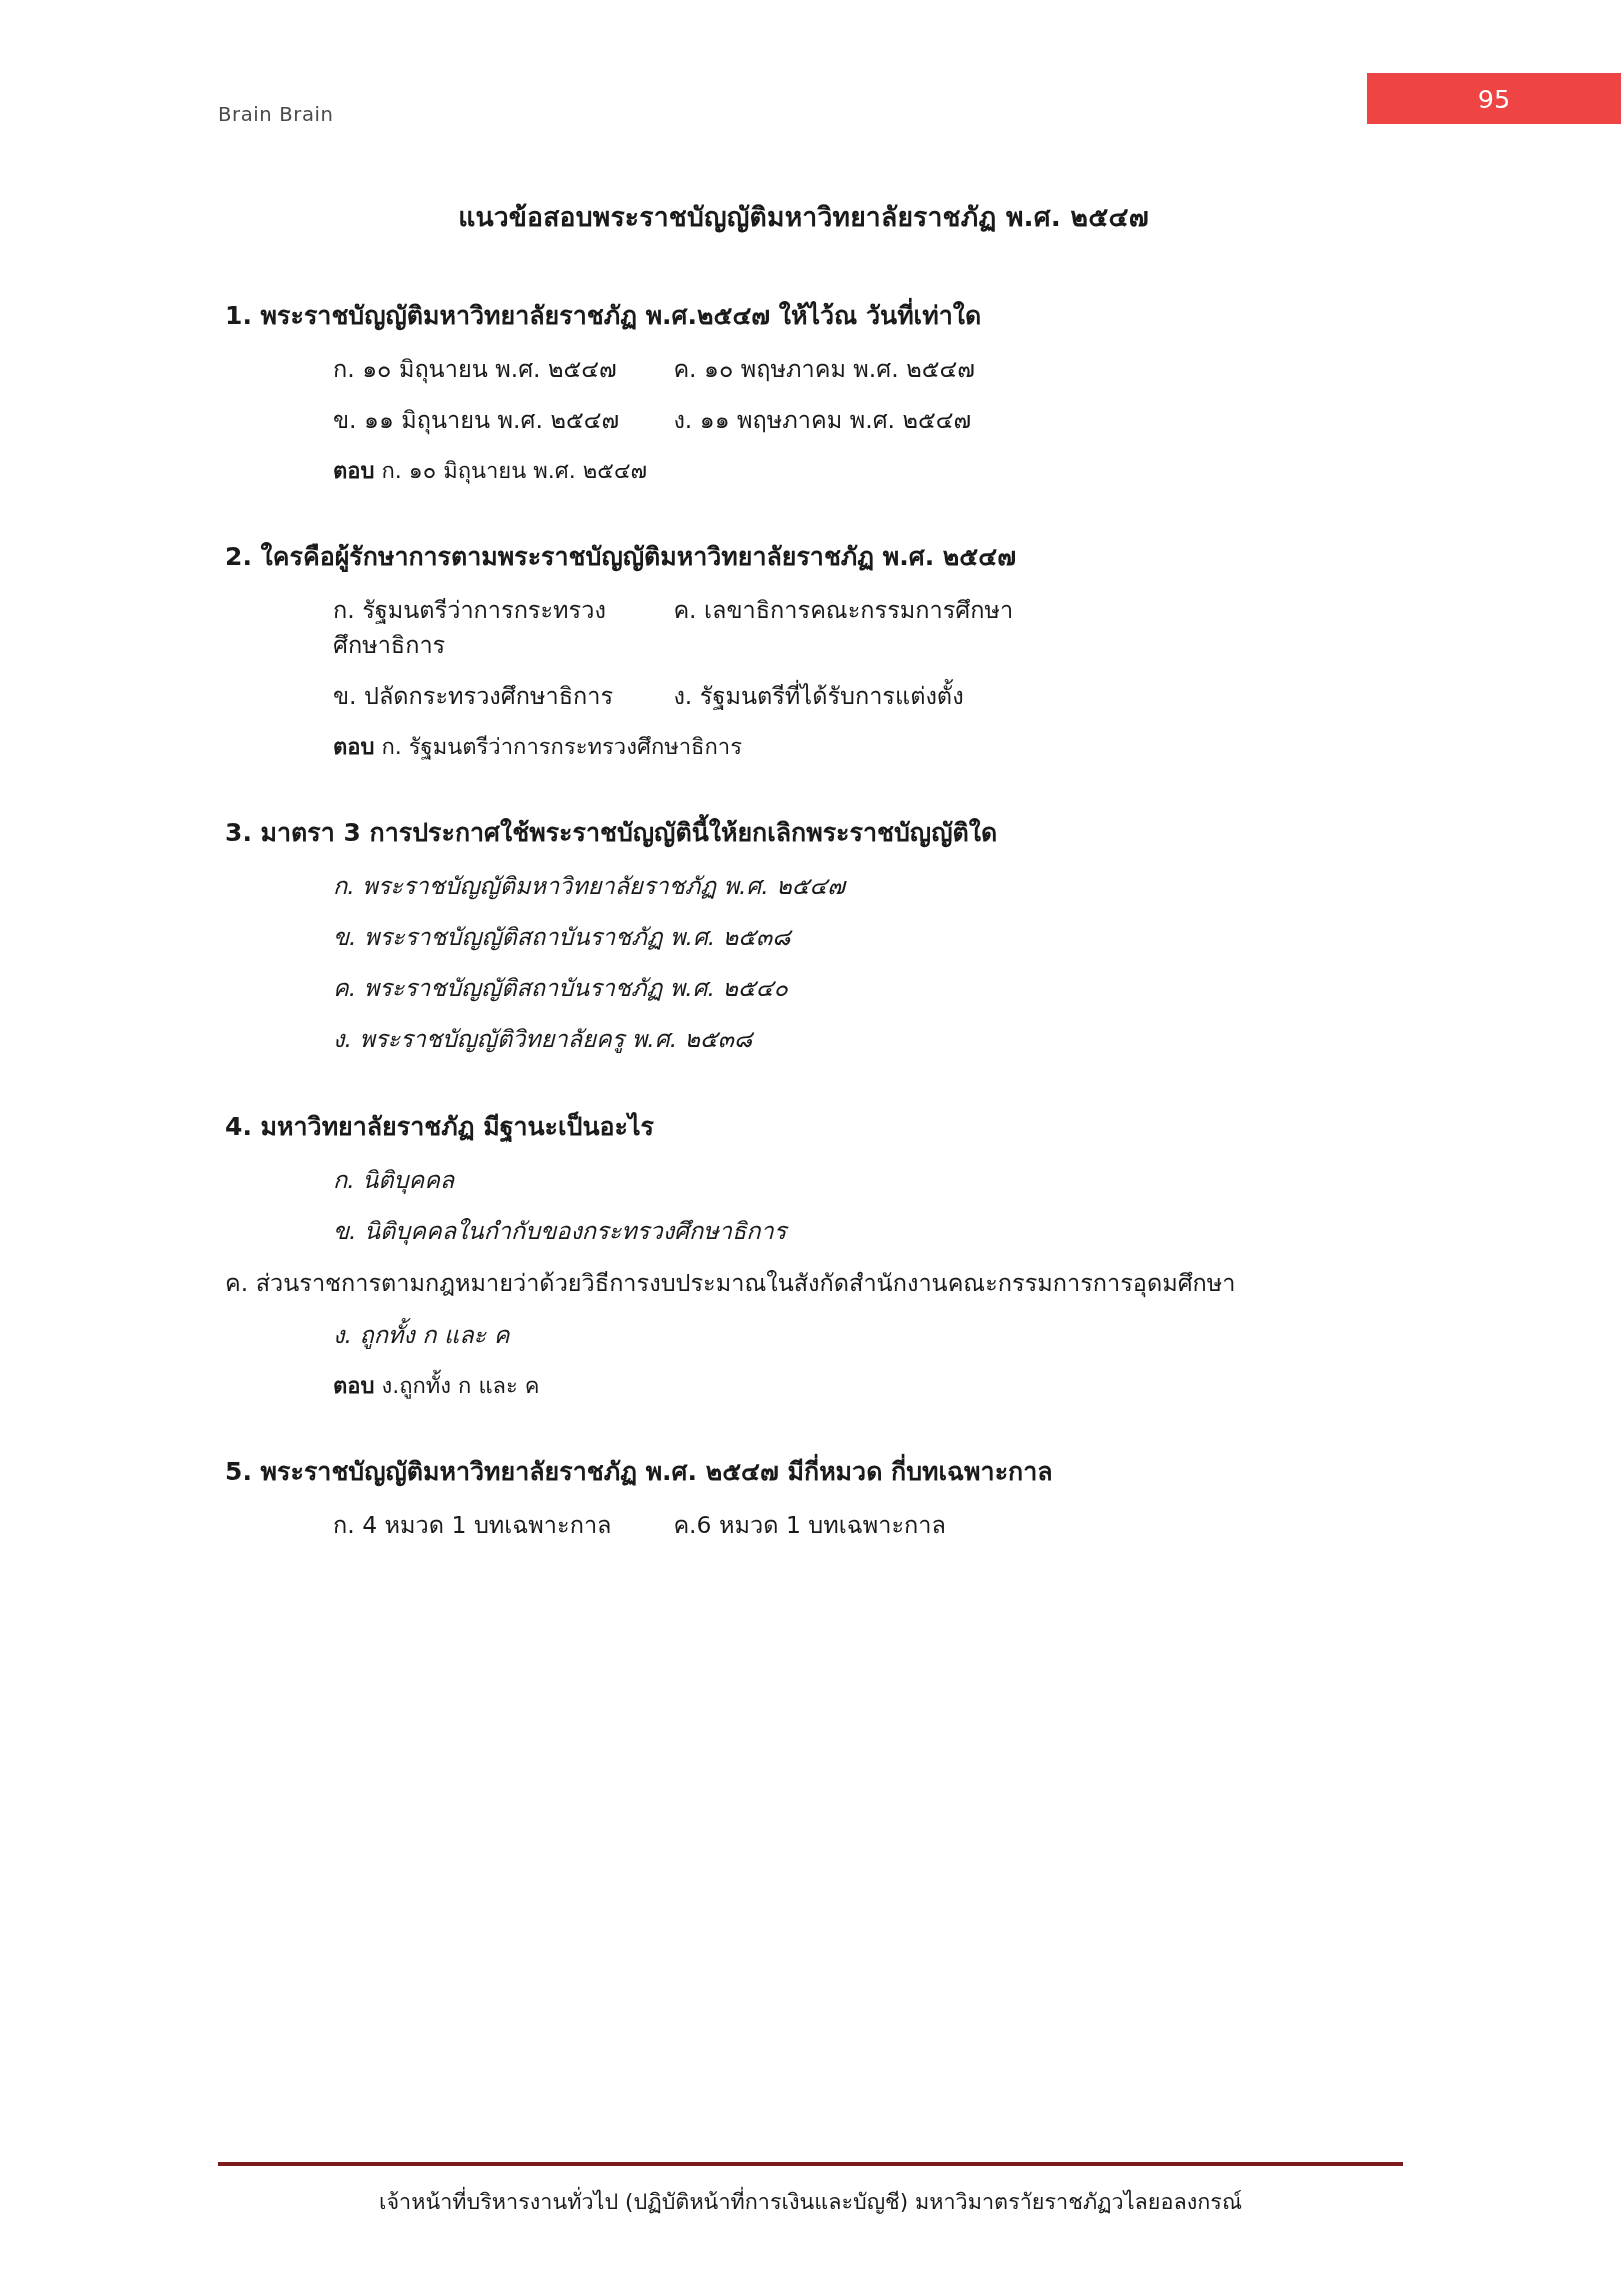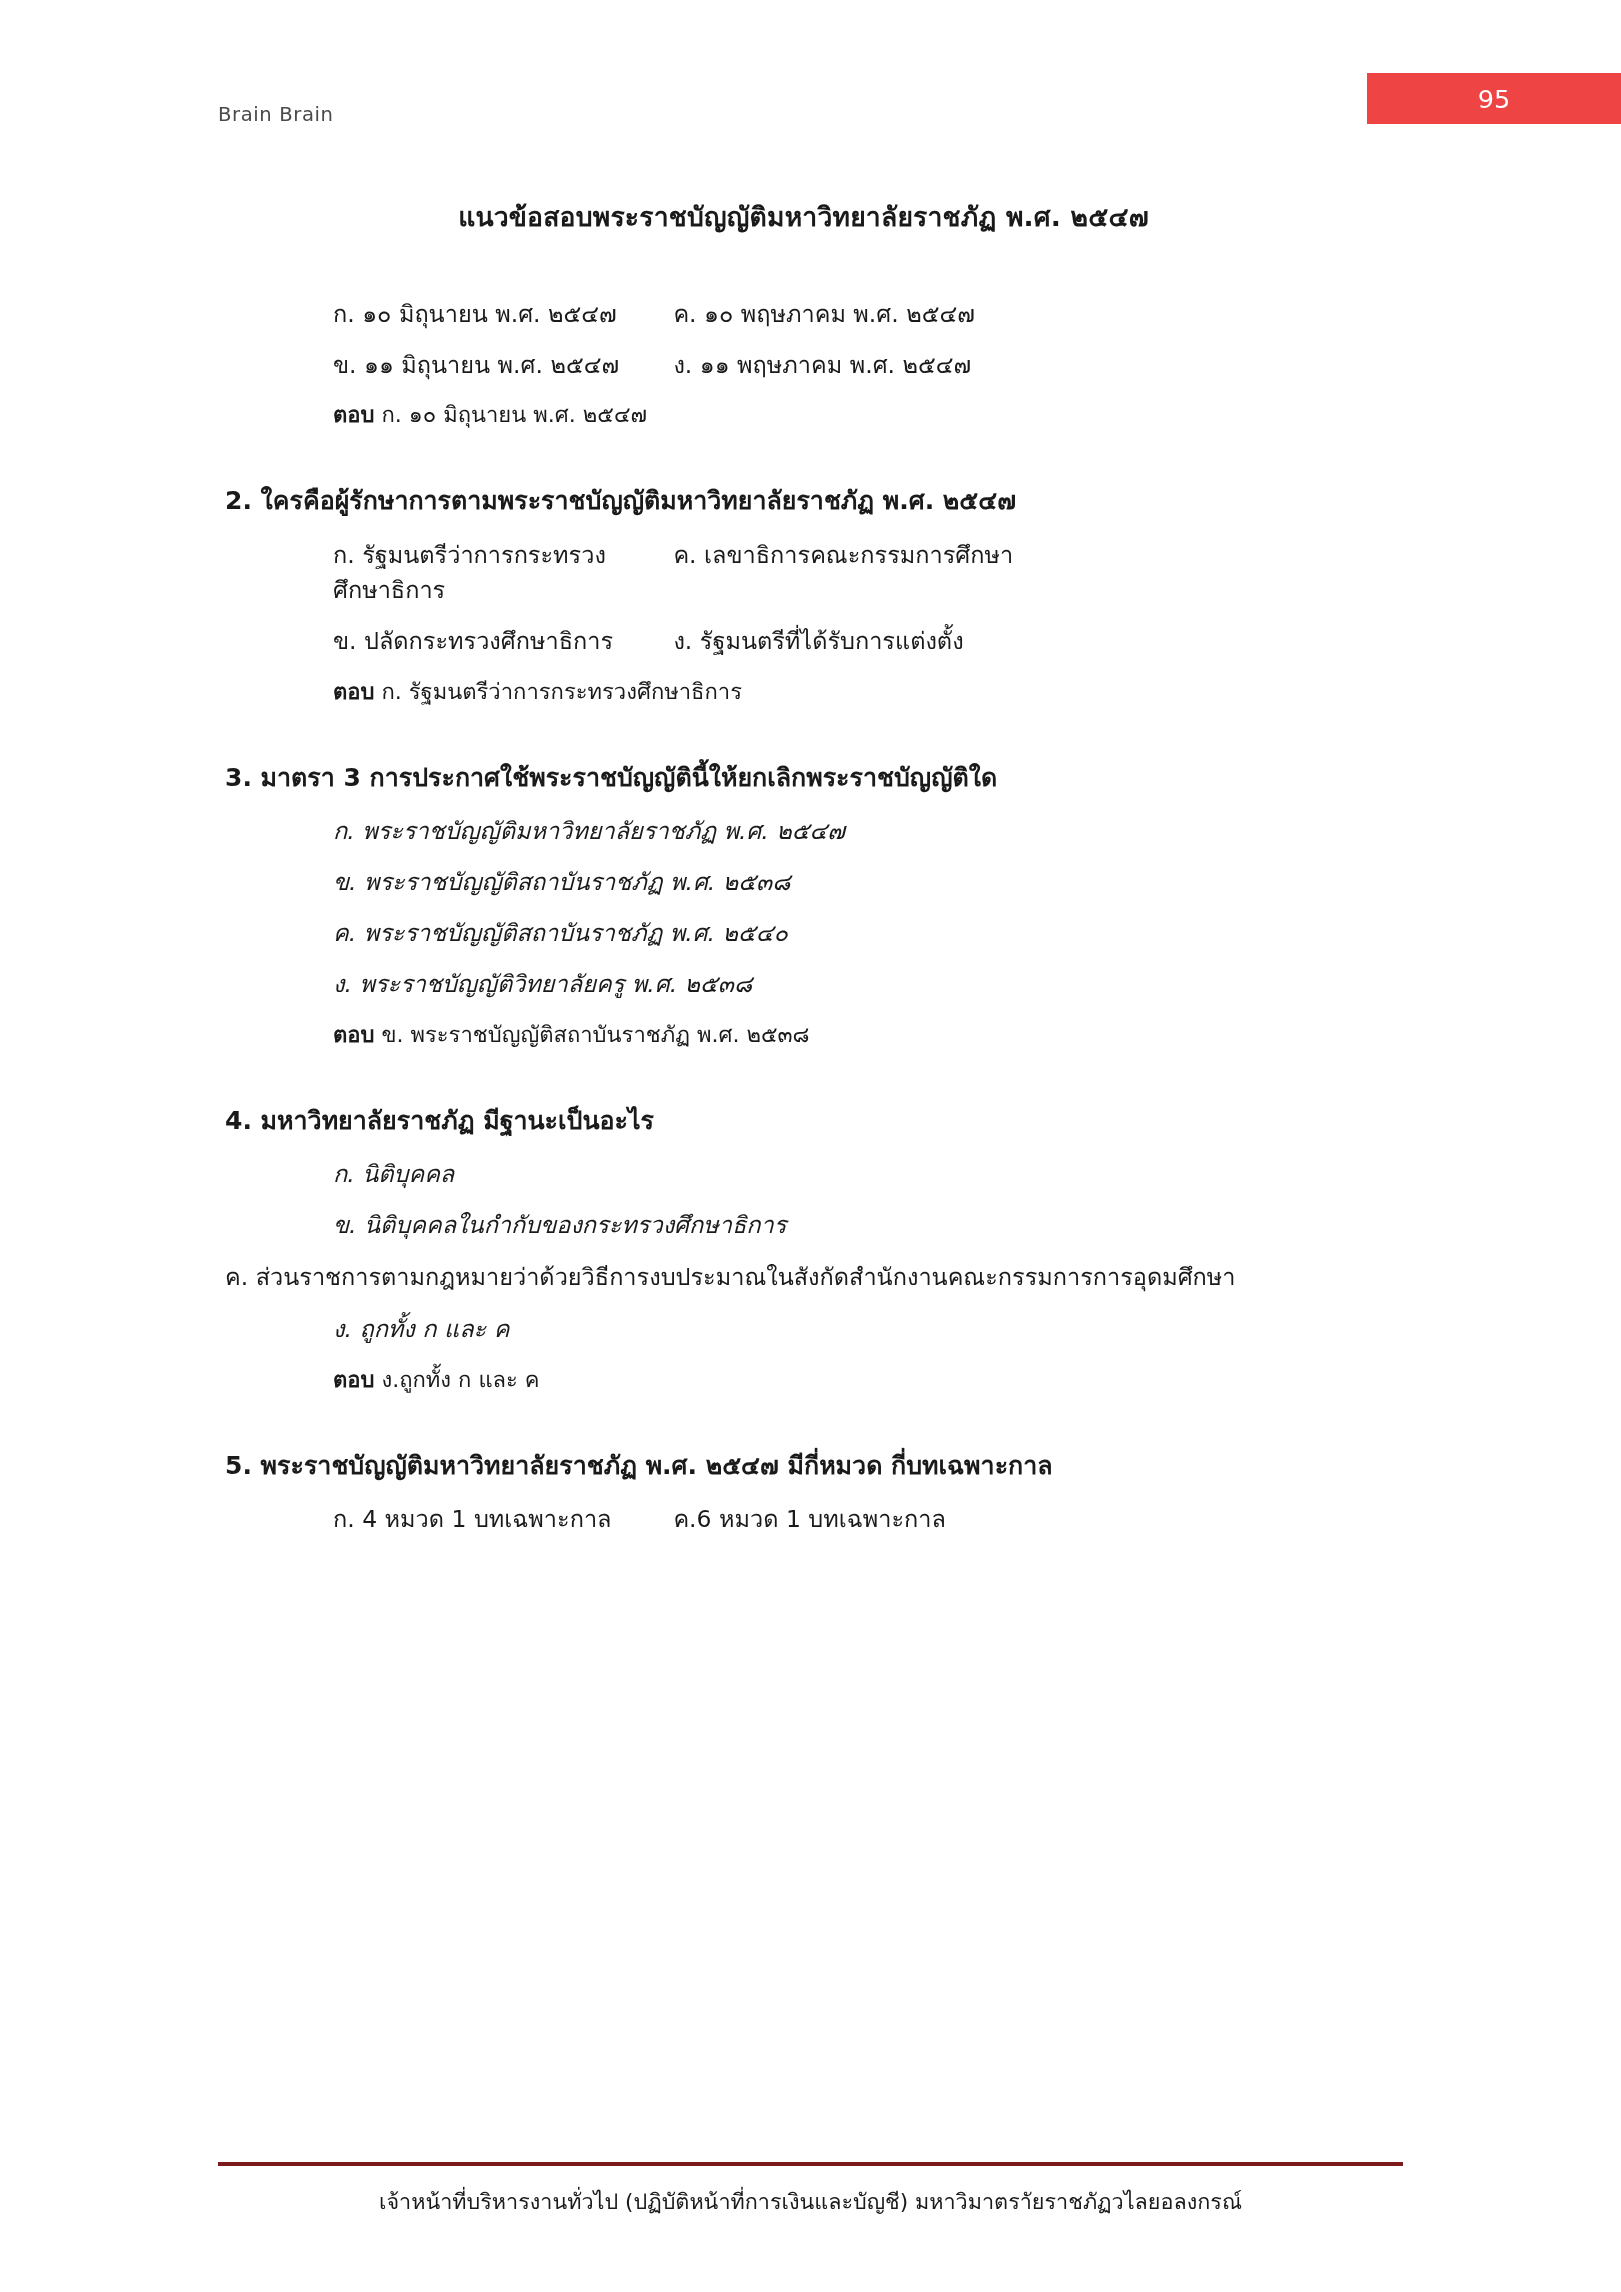--- a/index.html
+++ b/index.html
@@ -149,20 +149,21 @@
   <div class="header">
     <div class="brand">Brain Brain</div>
     <div class="page-number-box">95</div>
   </div>
 
   <div class="content">
 
     <div class="doc-title">แนวข้อสอบพระราชบัญญัติมหาวิทยาลัยราชภัฏ พ.ศ. ๒๕๔๗</div>
 
     <div class="question-block">
+      <div class="q-text">1. พระราชบัญญัติมหาวิทยาลัยราชภัฏ พ.ศ.๒๕๔๗ ให้ไว้ณ  วันที่เท่าใด</div>
       <div class="choices">
         <div class="choice-row">
           <div class="choice-col left">ก. ๑๐  มิถุนายน พ.ศ. ๒๕๔๗</div>
           <div class="choice-col right">ค. ๑๐  พฤษภาคม พ.ศ. ๒๕๔๗</div>
         </div>
         <div class="choice-row">
           <div class="choice-col left">ข. ๑๑  มิถุนายน พ.ศ. ๒๕๔๗</div>
           <div class="choice-col right">ง. ๑๑  พฤษภาคม พ.ศ. ๒๕๔๗</div>
         </div>
       </div>
@@ -185,21 +186,20 @@
     </div>
 
     <div class="question-block">
       <div class="q-text">3. มาตรา 3 การประกาศใช้พระราชบัญญัตินี้ให้ยกเลิกพระราชบัญญัติใด</div>
       <div class="choices">
         <div class="choice-single">ก. พระราชบัญญัติมหาวิทยาลัยราชภัฏ พ.ศ. ๒๕๔๗</div>
         <div class="choice-single">ข. พระราชบัญญัติสถาบันราชภัฏ พ.ศ. ๒๕๓๘</div>
         <div class="choice-single">ค. พระราชบัญญัติสถาบันราชภัฏ พ.ศ. ๒๕๔๐</div>
         <div class="choice-single">ง. พระราชบัญญัติวิทยาลัยครู พ.ศ. ๒๕๓๘</div>
       </div>
-      <div class="answer"><b>ตอบ</b><span> ข. พระราชบัญญัติสถาบันราชภัฏ พ.ศ. ๒๕๓๘</span></div>
     </div>
 
     <div class="question-block">
       <div class="q-text">4. มหาวิทยาลัยราชภัฏ มีฐานะเป็นอะไร</div>
       <div class="choices">
         <div class="choice-single">ก. นิติบุคคล</div>
         <div class="choice-single">ข. นิติบุคคลในกำกับของกระทรวงศึกษาธิการ</div>
         <div class="choice-wrap">ค. ส่วนราชการตามกฎหมายว่าด้วยวิธีการงบประมาณในสังกัดสำนักงานคณะกรรมการการอุดมศึกษา</div>
         <div class="choice-single">ง. ถูกทั้ง ก และ ค</div>
       </div>

